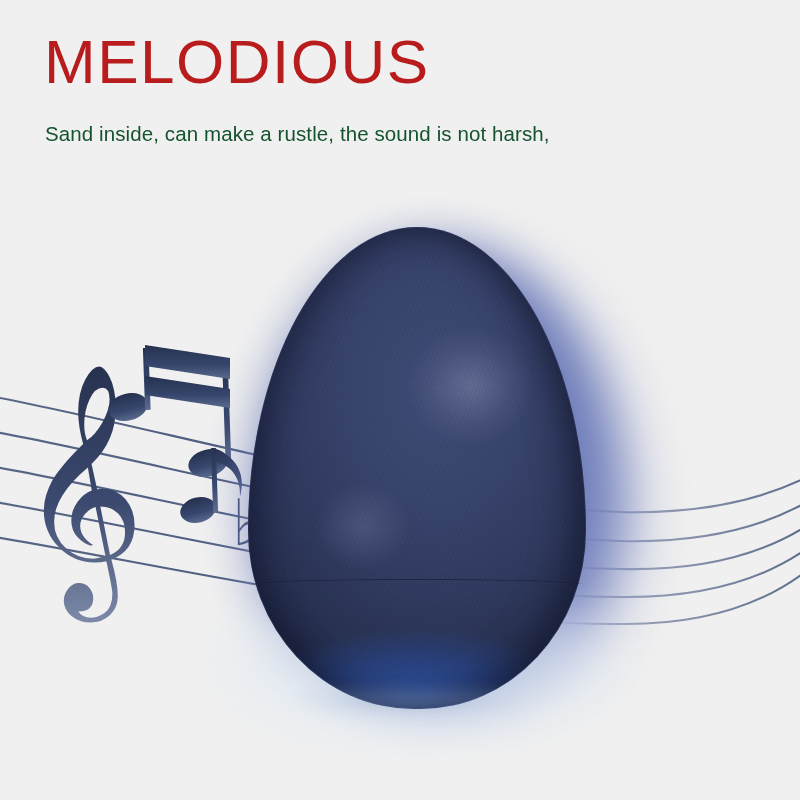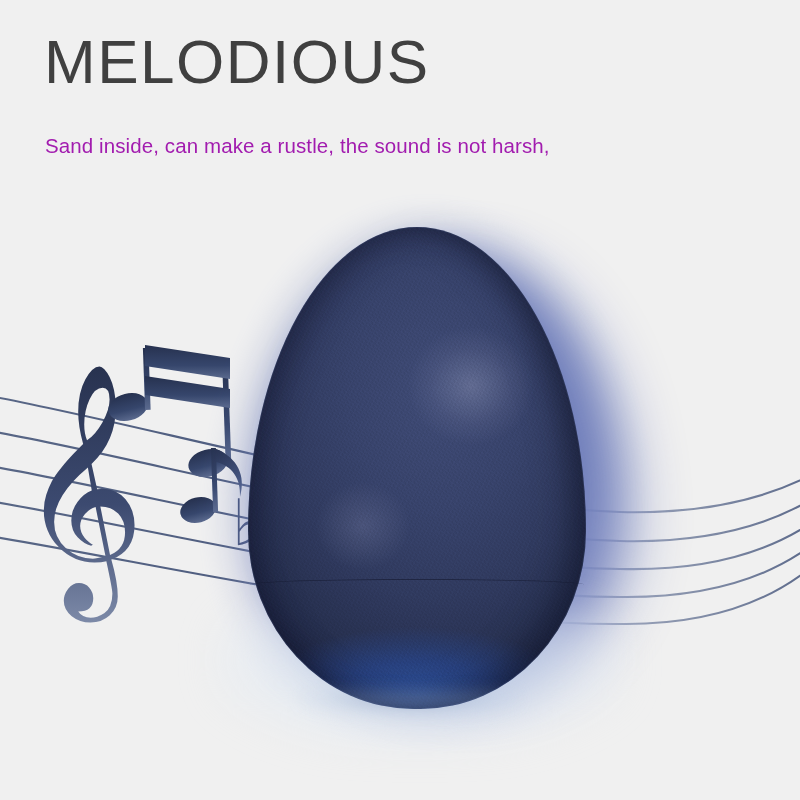--- a/index.html
+++ b/index.html
@@ -9,28 +9,28 @@
     font-family:"Liberation Sans", sans-serif;
     position:relative;
   }
   #stage{position:absolute;inset:0;width:800px;height:800px;overflow:hidden;background:#f0f0f0;}
 
   
   .headline{
     position:absolute;left:44px;top:28px;
     font-size:62px;line-height:68px;
     font-weight:300;letter-spacing:1.5px;
-    color:#404040;white-space:nowrap;
+    color:#b91c1c;white-space:nowrap;
     font-family:"Liberation Sans", sans-serif;
     -webkit-font-smoothing:antialiased;
   }
   .subcopy{
-    position:absolute;left:45px;top:131px;
+    position:absolute;left:45px;top:119px;
     font-size:20.5px;line-height:30px;
-    font-weight:400;color:#a21caf;
+    font-weight:400;color:#14532d;
     letter-spacing:.1px;white-space:nowrap;
   }
   .subcopy div{display:block;}
 
   
   #staff-layer{position:absolute;left:0;top:0;width:800px;height:800px;}
 
   
   .halo{
     position:absolute;

